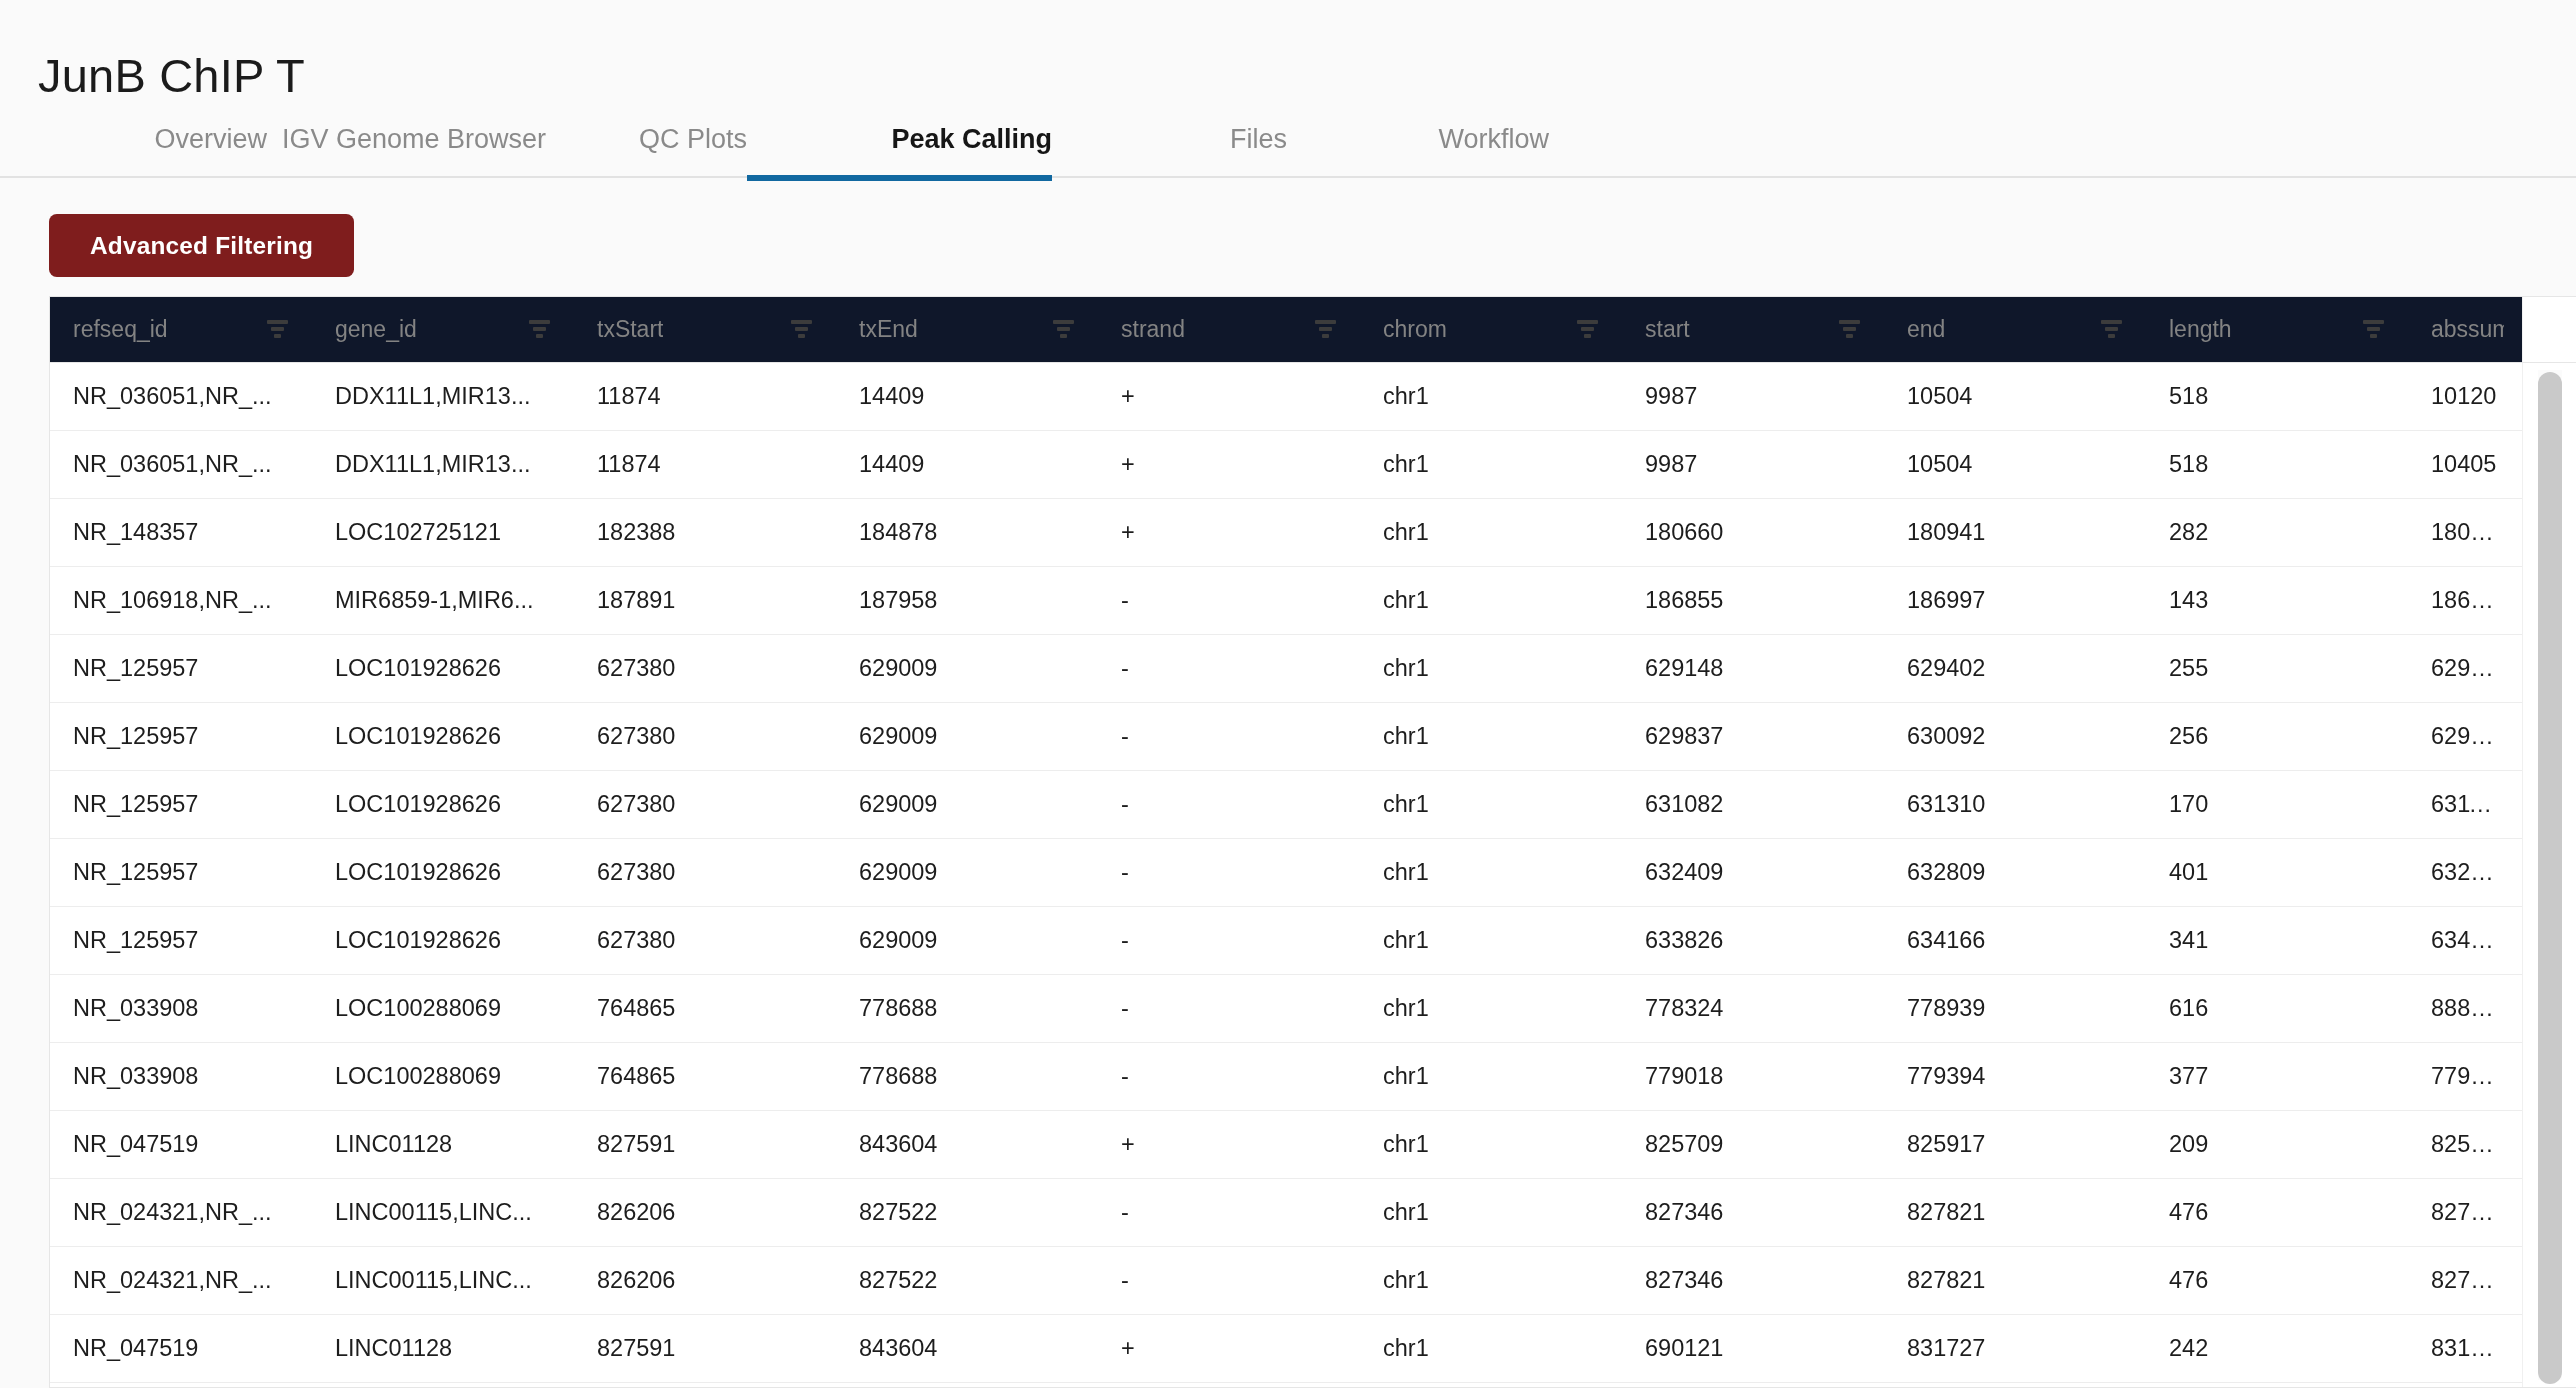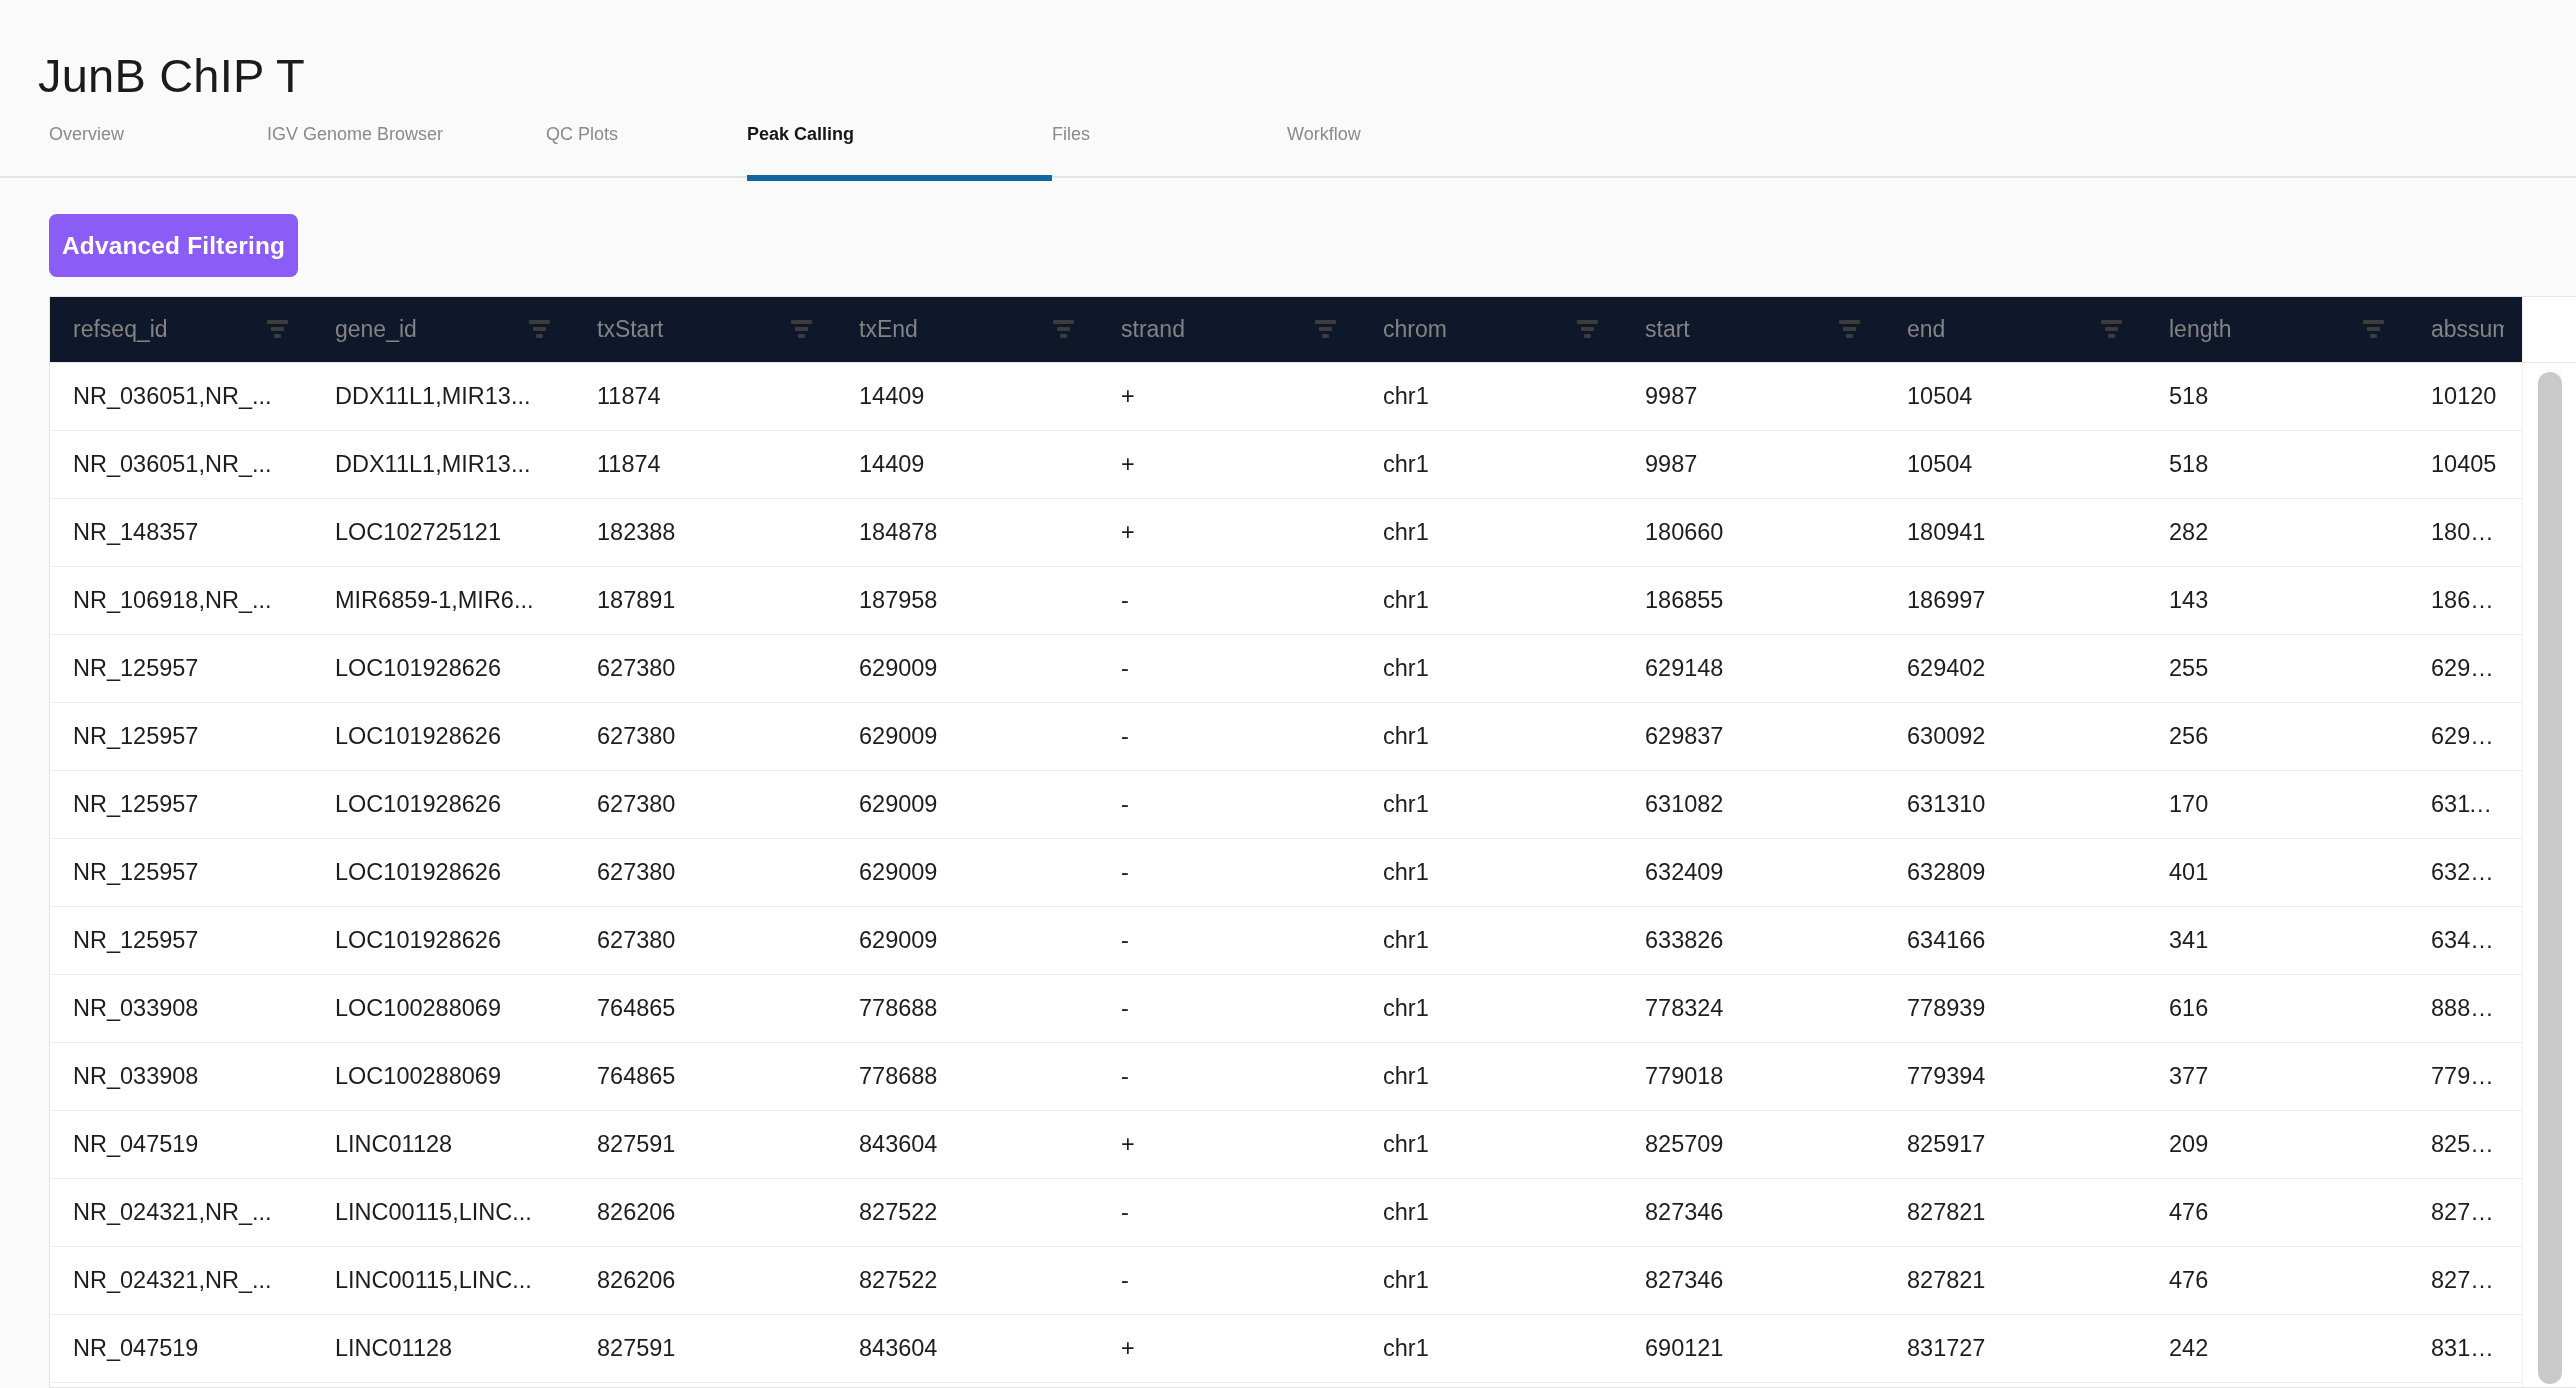--- a/index.html
+++ b/index.html
@@ -46,24 +46,24 @@
     left: 49px;
     top: 0;
     height: 73px;
     display: flex;
     align-items: flex-start;
   }
   .tab {
     position: relative;
     height: 73px;
     padding: 19px 0 0 0;
-    font-size: 18px;
+    font-size: 27px;
     color: #8a8a8a;
     font-weight: 400;
-    text-align: left;
+    text-align: right;
     white-space: nowrap;
     cursor: pointer;
     user-select: none;
   }
   .tab.active {
     color: #161616;
     font-weight: 700;
   }
   .tab.active::after {
     content: "";
@@ -80,25 +80,25 @@
   .tab-3 { width: 305px; }
   .tab-4 { width: 235px; }
   .tab-5 { width: 262px; }
 
   
   .filter-btn {
     position: absolute;
     left: 49px;
     top: 214px;
     height: 63px;
-    padding: 0 13px;
+    padding: 0 41px;
     display: flex;
     align-items: center;
     justify-content: center;
-    background: #8b5cf6;
+    background: #7f1d1d;
     color: #ffffff;
     border: none;
     border-radius: 7.8px;
     font-family: "Liberation Sans", sans-serif;
     font-size: 24.4px;
     font-weight: 700;
     letter-spacing: 0.2px;
     cursor: pointer;
     white-space: nowrap;
   }

